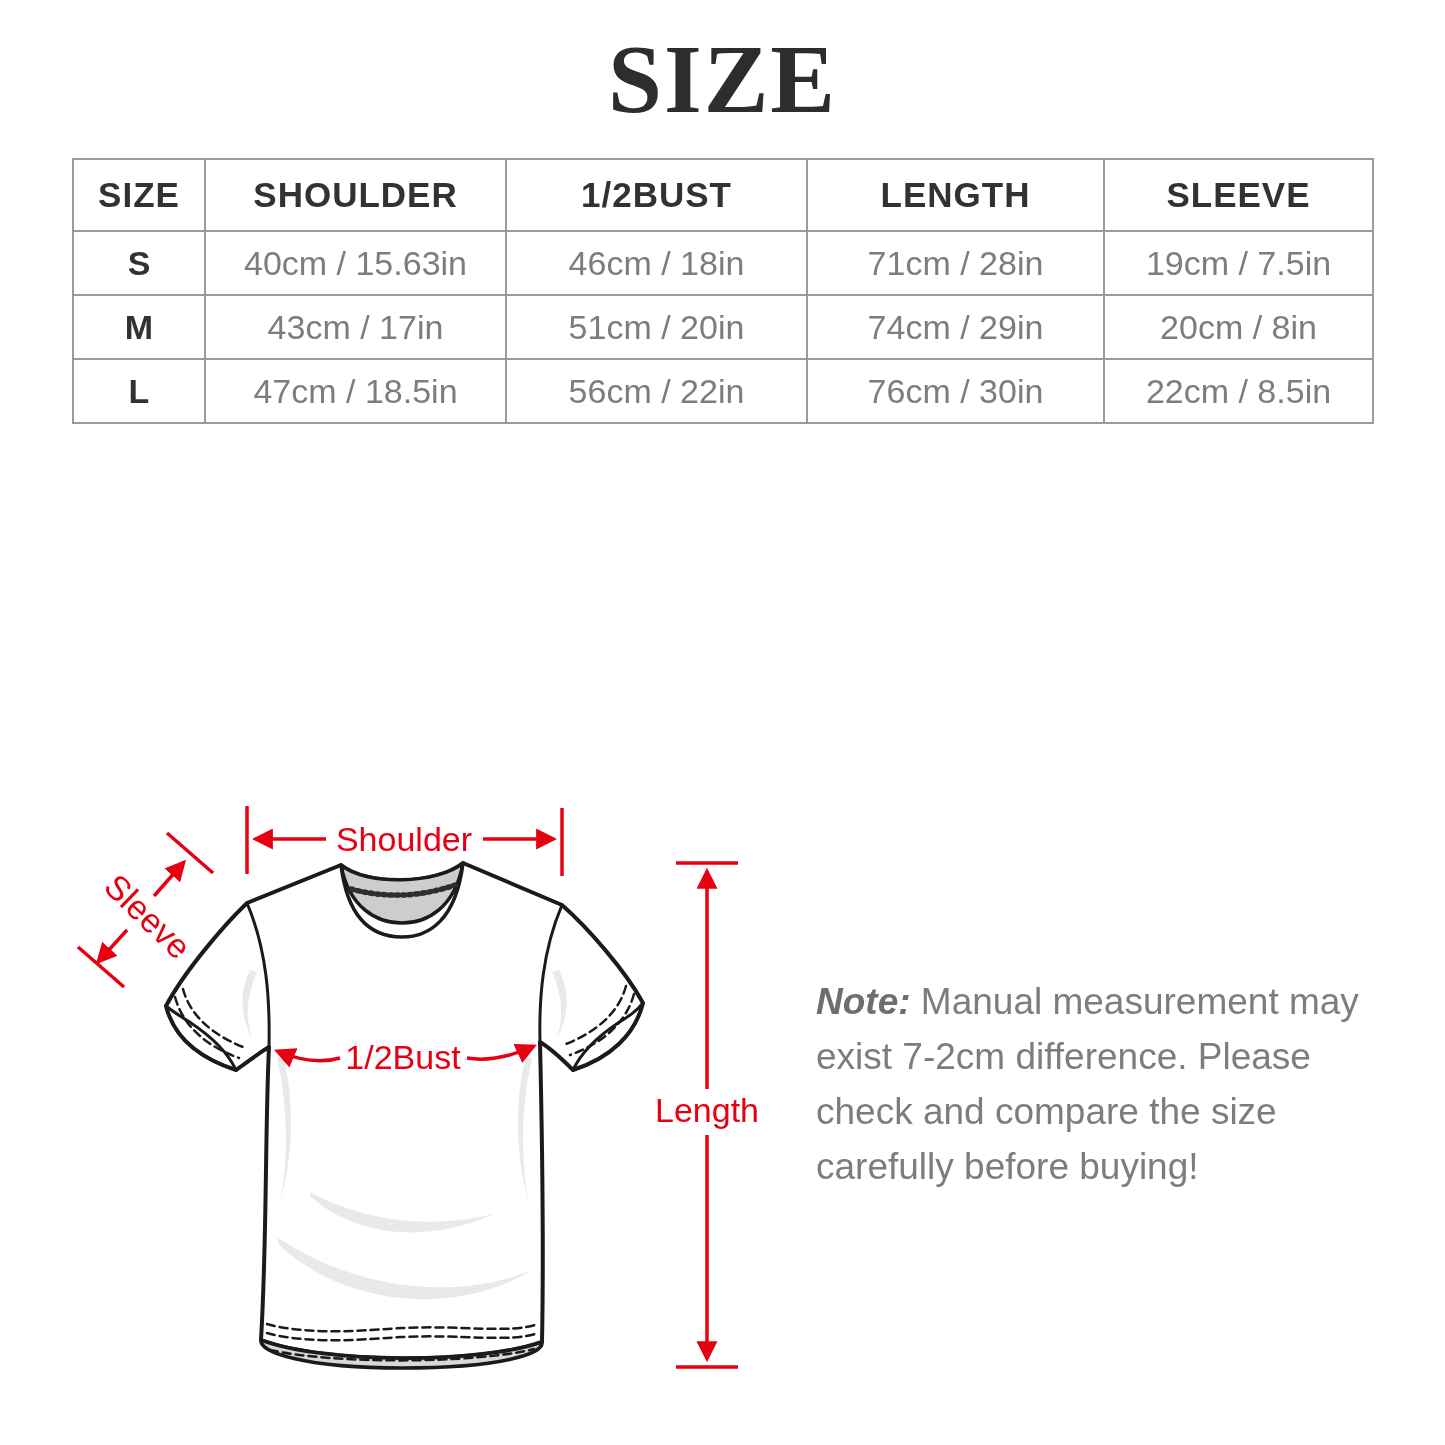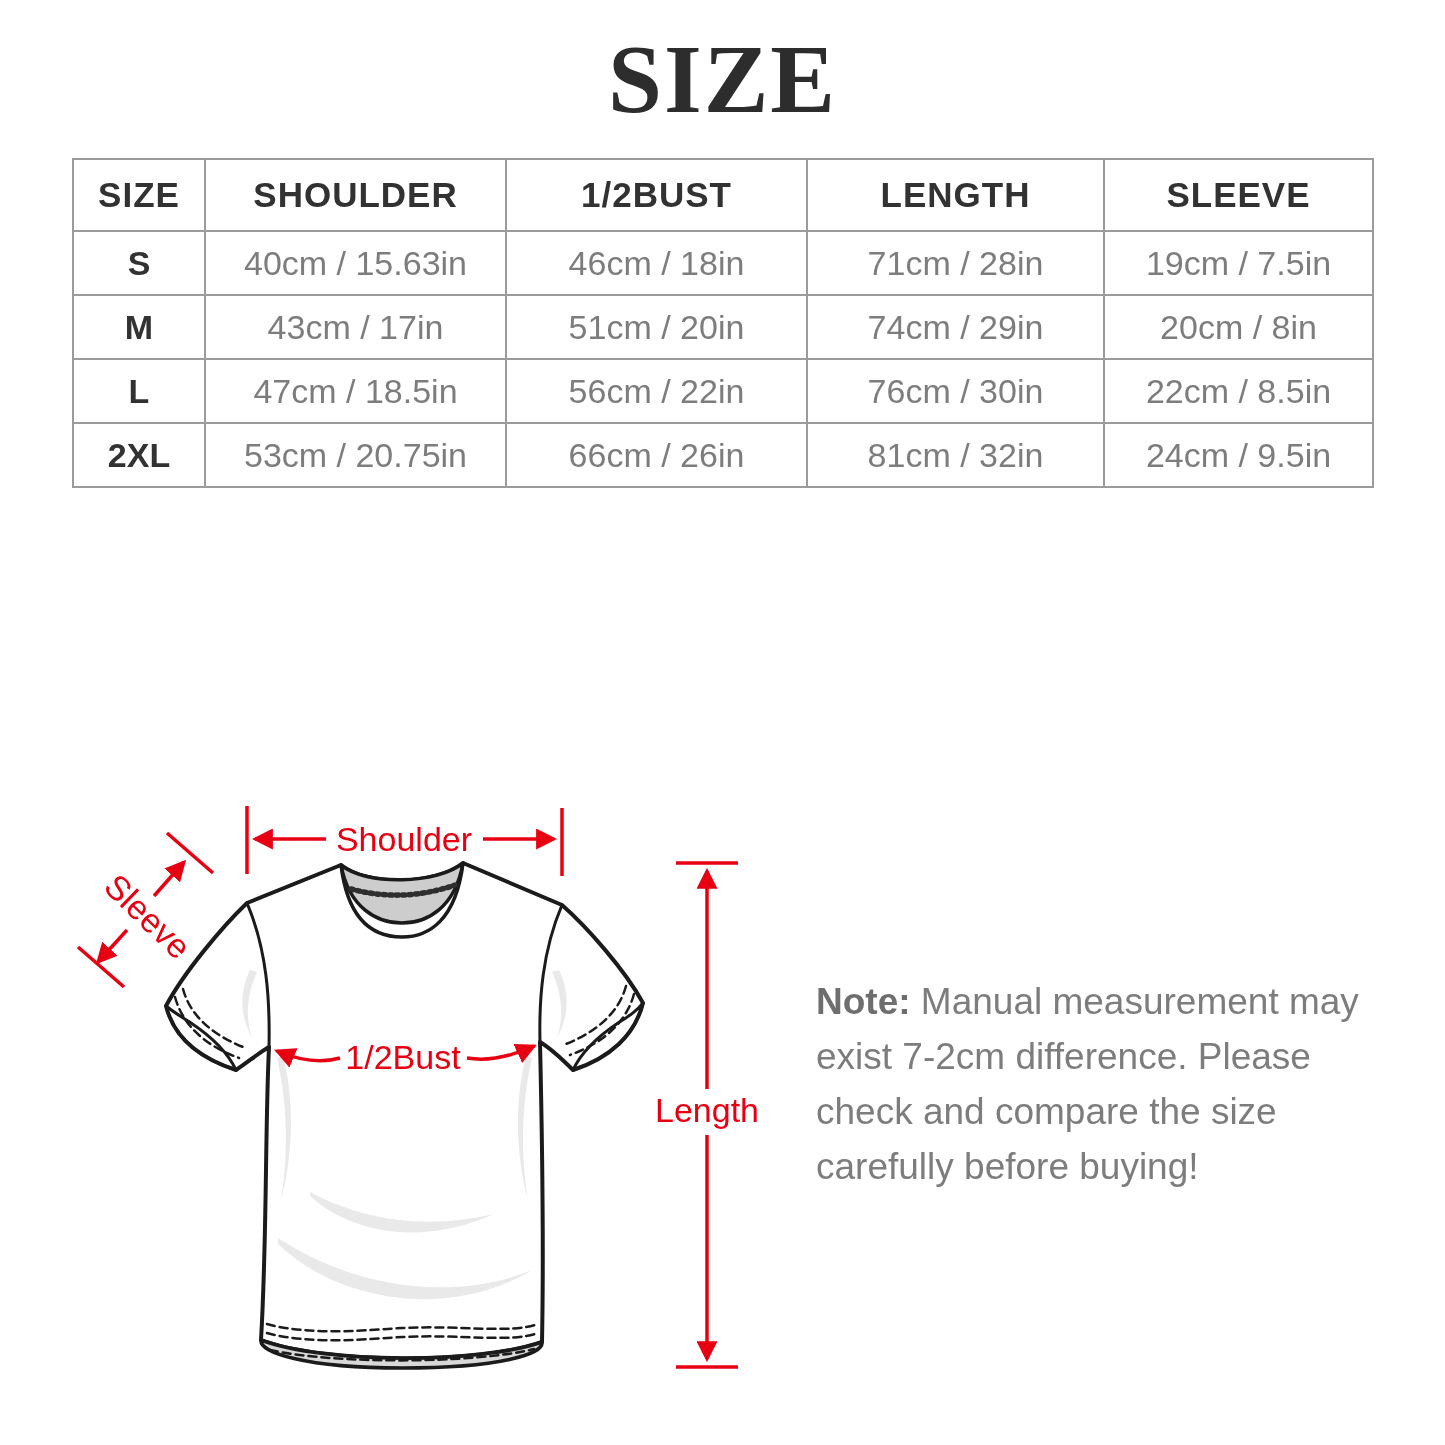--- a/index.html
+++ b/index.html
@@ -52,21 +52,21 @@
   .stitch{fill:none;stroke:#1b1b1b;stroke-width:2.5;stroke-dasharray:8 5;}
   .tape{fill:none;stroke:#2e2e2e;stroke-width:5.5;stroke-dasharray:2.5 4;}
   .wrinkle{fill:#e9e9e9;stroke:none;}
   .rl{stroke:var(--accent-red);stroke-width:3.5;fill:none;}
   .rt{fill:var(--accent-red);font-size:34px;font-family:"Liberation Sans",sans-serif;}
   #ah path{fill:var(--accent-red);}
   .note{
     position:absolute;left:816px;top:974px;width:560px;
     font-size:37px;line-height:55px;color:var(--text-gray);
   }
-  .note .note-label{font-weight:bold;color:#6e6e6e;}
+  .note .note-label{font-weight:bold;color:#6e6e6e;font-style:italic;}
 </style>
 </head>
 <body>
 
 <div class="title">SIZE</div>
 
 <table class="size">
   <colgroup>
     <col style="width:132px">
       <col style="width:301px">
@@ -97,27 +97,20 @@
         <td>51cm / 20in</td>
         <td>74cm / 29in</td>
         <td>20cm / 8in</td>
       </tr>
       <tr>
         <td class="size-cell">L</td>
         <td>47cm / 18.5in</td>
         <td>56cm / 22in</td>
         <td>76cm / 30in</td>
         <td>22cm / 8.5in</td>
-      </tr>
-      <tr>
-        <td class="size-cell">2XL</td>
-        <td>53cm / 20.75in</td>
-        <td>66cm / 26in</td>
-        <td>81cm / 32in</td>
-        <td>24cm / 9.5in</td>
       </tr>
     </tbody>
 </table>
 
 <div class="diagram">
   <svg viewBox="0 0 710 630">
     <defs>
       <marker id="ah" viewBox="0 0 10 10" refX="8.5" refY="5" markerWidth="6" markerHeight="6" orient="auto">
         <path d="M0 0 L10 5 L0 10 Z"></path>
       </marker>

